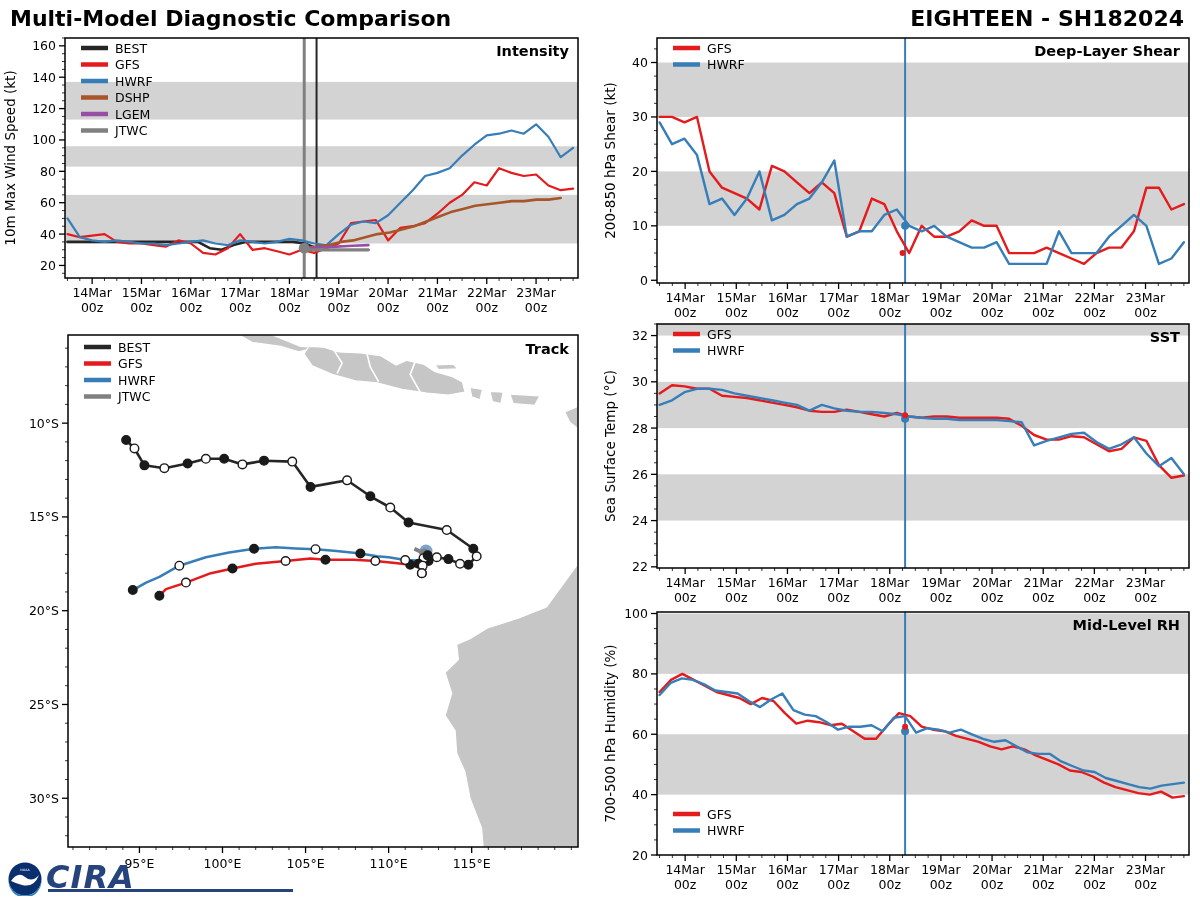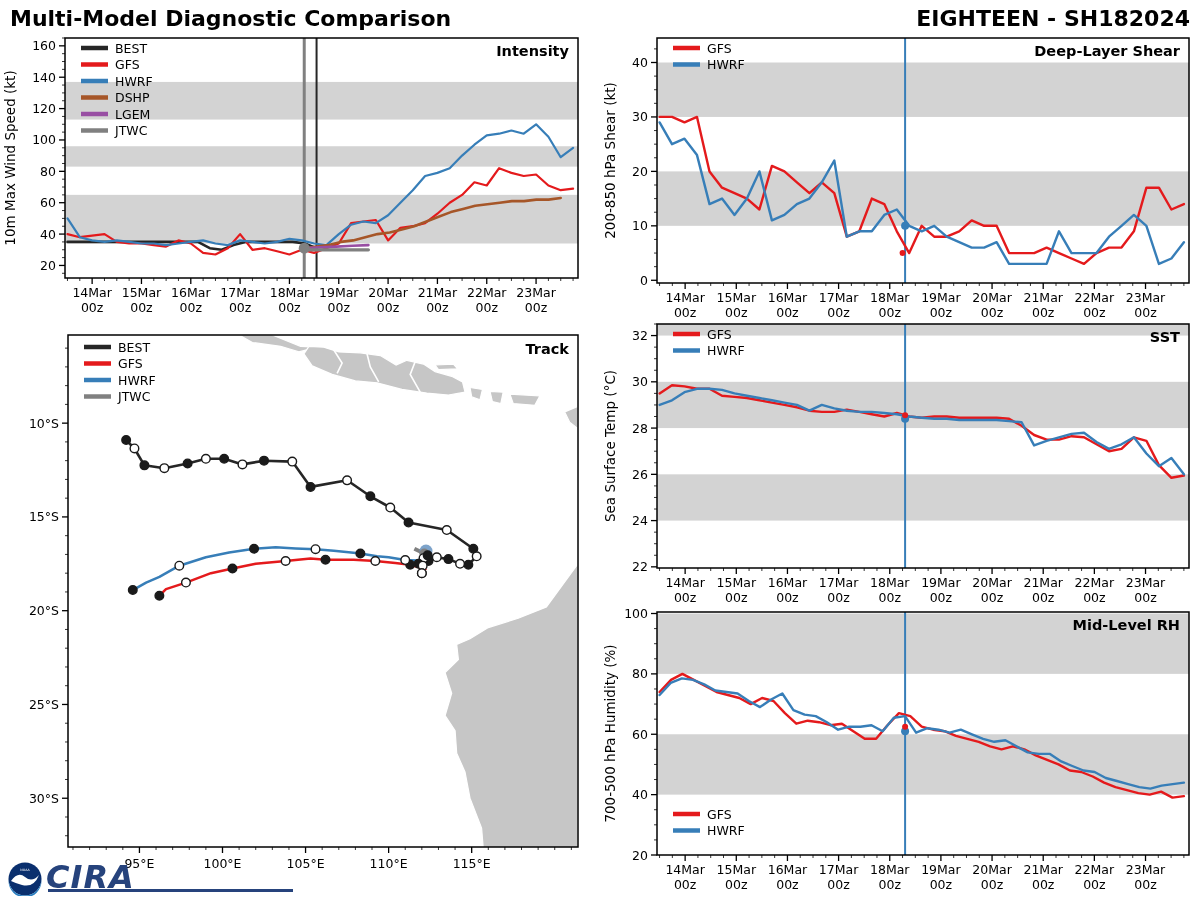--- a/index.html
+++ b/index.html
@@ -1,20 +1,20 @@
 <!DOCTYPE html>
 <html><head>
 <meta charset="utf-8">
 <style>
   html,body{margin:0;padding:0;background:#ffffff;}
   #page{position:relative;width:1200px;height:900px;background:#ffffff;overflow:hidden;
         font-family:"DejaVu Sans","Liberation Sans",sans-serif;}
   .hdr{position:absolute;top:6px;font-weight:bold;font-size:22px;color:#000;}
   #hdr-left{left:10px;}
-  #hdr-right{right:10px;text-align:center;}
+  #hdr-right{right:16px;text-align:center;}
   .panel{position:absolute;}
   #p-intensity{left:0;top:28px;}
   #p-track{left:0;top:330px;}
   #p-shear{left:600px;top:28px;}
   #p-sst{left:600px;top:318px;}
   #p-rh{left:600px;top:598px;}
   #logos{position:absolute;left:6px;top:858px;width:300px;height:42px;}
   #noaa{position:absolute;left:2px;top:4px;width:34px;height:34px;}
   #cira-text{position:absolute;left:40px;top:0px;font-weight:bold;font-style:italic;
              font-size:32px;color:#26437c;letter-spacing:1px;font-family:"DejaVu Sans","Liberation Sans",sans-serif;text-align:right;}

